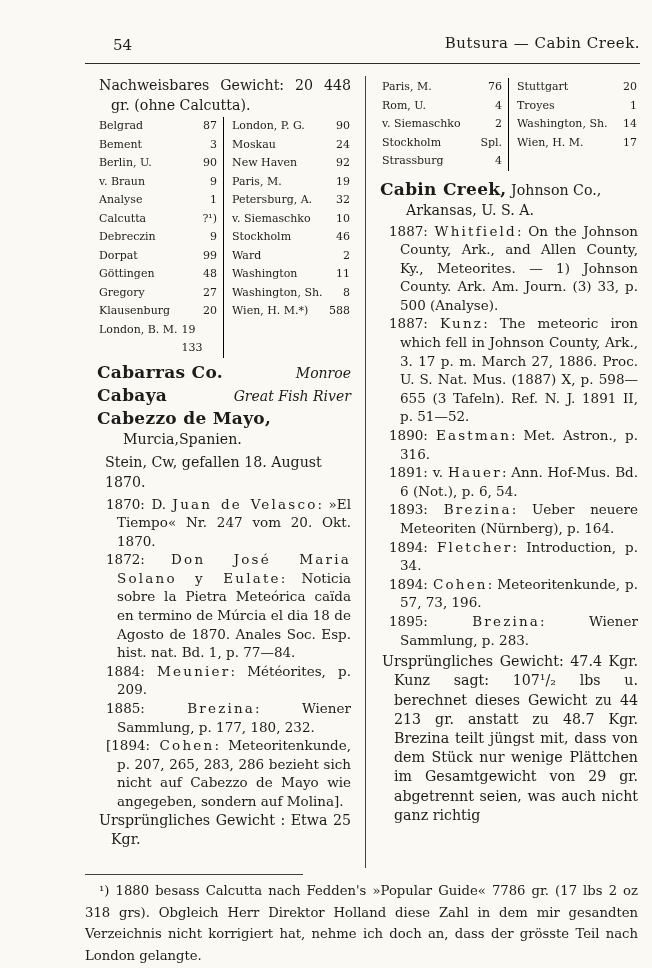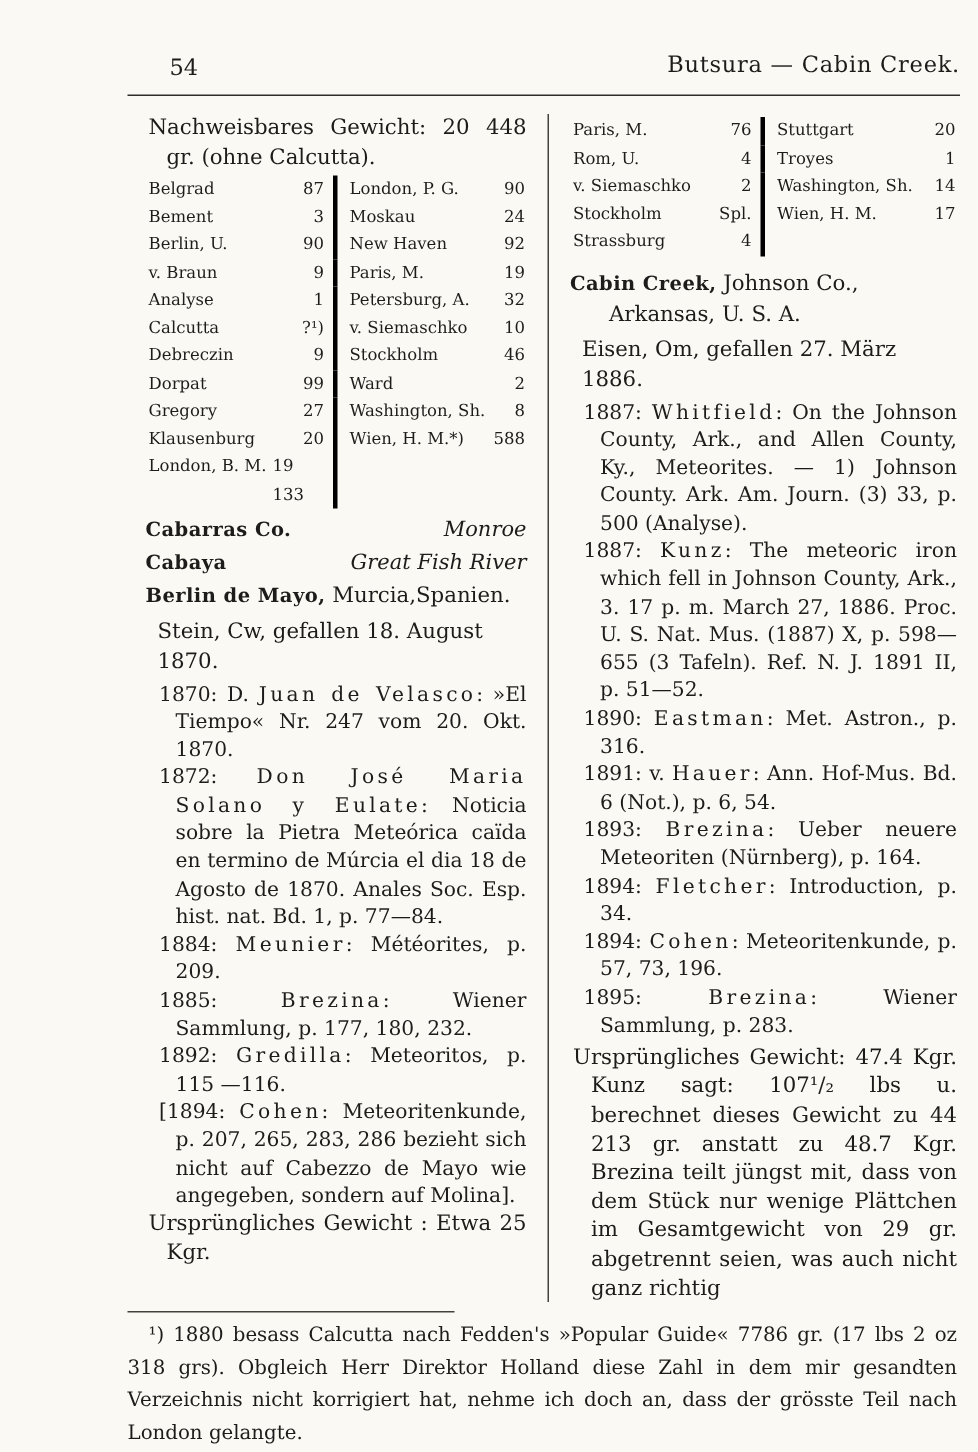--- a/index.html
+++ b/index.html
@@ -17,26 +17,26 @@
   
   .columns {display:flex; height:792px; overflow:hidden;justify-content:flex-end;}
   .col-left {width:280px; box-sizing:border-box; padding-left:12px; padding-right:14px;}
   .col-right {flex:1; box-sizing:border-box; border-left:1px solid #44423c; padding-left:14px; padding-right:2px;}
   
   .wline {margin:0 0 2px 0; padding-left:14px; text-indent:-12px; text-align:justify; font-size:14.2px; line-height:19.5px;}
   
   .wtable {margin:2px 0 4px 2px; font-size:11px;}
   .trow {display:flex; line-height:18.5px;}
   .pair {flex:1; display:flex; min-width:0; padding-right:6px;}
-  .pair.second {border-left:3px solid #000000; padding-left:8px; padding-right:1px;}
+  .pair.second {border-left:1px solid #000000; padding-left:8px; padding-right:1px;}
   .tn {white-space:nowrap;}
   .tv {margin-left:auto; padding-left:4px;}
   
   .head-row {display:flex; justify-content:space-between; align-items:baseline; line-height:21px; margin:1px 0;}
-  .hw {font-weight:700; font-size:13px; letter-spacing:0.3px;}
+  .hw {font-weight:700; font-size:17px; letter-spacing:0.3px;}
   .place {font-size:14px;font-style:italic;}
   .entry-head {margin:1px 0; padding-left:26px; text-indent:-26px; line-height:20.5px; font-size:14.2px;}
   .class-line {margin:2px 0 3px 0; padding-left:8px; line-height:20px; font-size:14.2px;}
   
   .bib {margin:0; padding-left:20px; text-indent:-11px; text-align:justify; font-size:13.5px; line-height:18.6px;}
   .sp {letter-spacing:2.2px;}
   
   .fn-rule {width:218px; border:none; border-top:1px solid #44423c; margin:6px 0 5px 0;}
   .footnote {margin:0; font-size:13.2px; line-height:21.5px; text-align:justify; text-indent:14px; padding-right:2px;}
 </style>
@@ -132,20 +132,30 @@
               <span class="tn">Dorpat</span>
               <span class="tv">99</span>
             </span>
           <span class="pair second">
               <span class="tn">Ward</span>
               <span class="tv">2</span>
             </span>
         </div>
         <div class="trow">
           <span class="pair">
+              <span class="tn">Göttingen</span>
+              <span class="tv">48</span>
+            </span>
+          <span class="pair second">
+              <span class="tn">Washington</span>
+              <span class="tv">11</span>
+            </span>
+        </div>
+        <div class="trow">
+          <span class="pair">
               <span class="tn">Gregory</span>
               <span class="tv">27</span>
             </span>
           <span class="pair second">
               <span class="tn">Washington, Sh.</span>
               <span class="tv">8</span>
             </span>
         </div>
         <div class="trow">
           <span class="pair">
@@ -171,29 +181,28 @@
 
       <p class="head-row">
         <span class="hw">Cabarras Co.</span>
         <span class="place">Monroe</span>
       </p>
       <p class="head-row">
         <span class="hw">Cabaya</span>
         <span class="place">Great Fish River</span>
       </p>
       <p class="entry-head">
-        <span class="hw">Berlin de Mayo,</span><span> Murcia,Spanien.</span>
+        <span class="hw">Cabezzo de Mayo,</span><span> Murcia,Spanien.</span>
       </p>
       <p class="class-line">Stein, Cw,  gefallen 18. August 1870.</p>
 
       <p class="bib"><span>1870:  D. </span><span class="sp">Juan de Velasco</span><span>: »El Tiempo« Nr. 247 vom 20. Okt. 1870.</span></p>
       <p class="bib"><span>1872: </span><span class="sp">Don José Maria Solano y Eulate</span><span>: Noticia sobre la Pietra Meteórica caïda en termino de Múrcia el dia 18 de Agosto de 1870. Anales Soc. Esp. hist. nat. Bd. 1, p. 77—84.</span></p>
       <p class="bib"><span>1884: </span><span class="sp">Meunier</span><span>: Météorites, p. 209.</span></p>
       <p class="bib"><span>1885: </span><span class="sp">Brezina</span><span>: Wiener Sammlung, p. 177, 180, 232.</span></p>
-      <p class="bib"><span>1892: </span><span class="sp">Gredilla</span><span>: Meteoritos, p. 115 —116.</span></p>
       <p class="bib"><span>[1894: </span><span class="sp">Cohen</span><span>: Meteoritenkunde, p. 207, 265, 283, 286 bezieht sich nicht auf Cabezzo de Mayo wie angegeben, sondern auf Molina].</span></p>
 
       <p class="wline">Ursprüngliches  Gewicht :  Etwa 25 Kgr.</p>
 
     </div>
 
     <div class="col-right">
       <div class="wtable">
         <div class="trow">
           <span class="pair">
@@ -243,21 +252,20 @@
           <span class="pair second">
               <span class="tn"></span>
               <span class="tv"></span>
             </span>
         </div>
       </div>
 
       <p class="entry-head" style="margin-top:8px;">
         <span class="hw">Cabin Creek,</span><span> Johnson Co., Arkansas, U. S. A.</span>
       </p>
-      <p class="class-line">Eisen, Om, gefallen 27. März 1886.</p>
 
       <p class="bib"><span>1887: </span><span class="sp">Whitfield</span><span>: On the Johnson County, Ark., and Allen County, Ky., Meteorites. — 1) Johnson County. Ark. Am. Journ. (3) 33, p. 500 (Analyse).</span></p>
       <p class="bib"><span>1887: </span><span class="sp">Kunz</span><span>: The meteoric iron which fell in Johnson County, Ark., 3. 17 p. m. March 27, 1886. Proc. U. S. Nat. Mus. (1887) X, p. 598—655 (3 Tafeln). Ref. N. J. 1891 II, p. 51—52.</span></p>
       <p class="bib"><span>1890: </span><span class="sp">Eastman</span><span>: Met. Astron., p. 316.</span></p>
       <p class="bib"><span>1891: v. </span><span class="sp">Hauer</span><span>: Ann. Hof-Mus. Bd. 6 (Not.), p. 6, 54.</span></p>
       <p class="bib"><span>1893: </span><span class="sp">Brezina</span><span>: Ueber neuere Meteoriten (Nürnberg), p. 164.</span></p>
       <p class="bib"><span>1894: </span><span class="sp">Fletcher</span><span>: Introduction, p. 34.</span></p>
       <p class="bib"><span>1894: </span><span class="sp">Cohen</span><span>: Meteoritenkunde, p. 57, 73, 196.</span></p>
       <p class="bib"><span>1895: </span><span class="sp">Brezina</span><span>: Wiener Sammlung, p. 283.</span></p>
 

